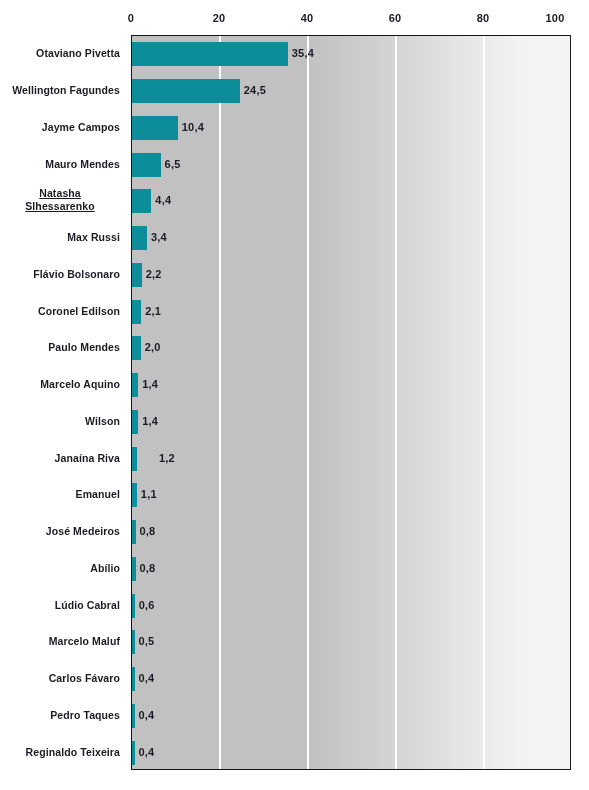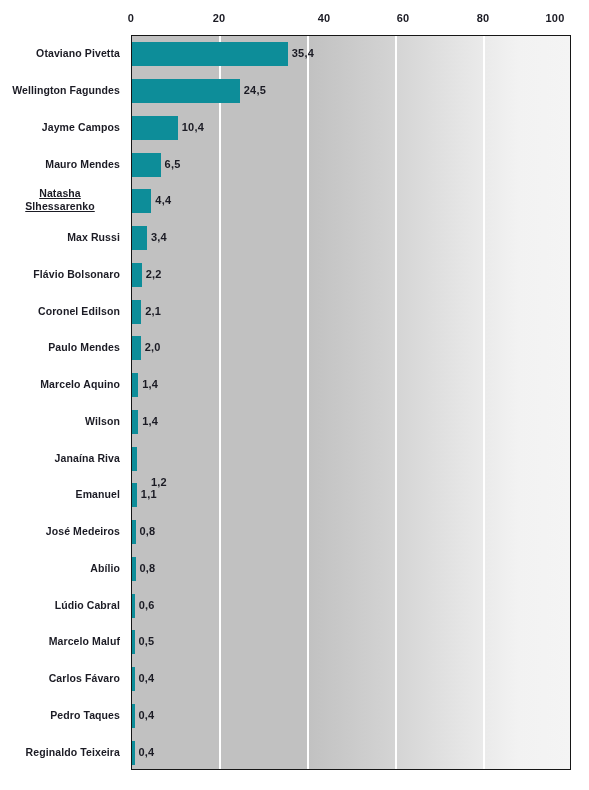--- a/index.html
+++ b/index.html
@@ -169,22 +169,22 @@
   }
 </style>
 </head>
 <body>
 
 <div id="chart-root">
 
   <div id="x-axis">
       <span class="xtick" style="left: 0px;">0</span>
       <span class="xtick" style="left: 88px;">20</span>
-      <span class="xtick" style="left: 176px; margin-left: 17px;">40</span>
-      <span class="xtick" style="left: 272px;">60</span>
+      <span class="xtick" style="left: 176px;">40</span>
+      <span class="xtick" style="left: 264px;">60</span>
       <span class="xtick" style="left: 352px;">80</span>
       <span class="xtick" style="left: 424px;">100</span>
     </div>
 
   <div id="plot-area">
     <div id="grid-layer">
         <div class="gridline" style="left: 87.25px;"></div>
         <div class="gridline" style="left: 175.25px;"></div>
         <div class="gridline" style="left: 263.25px;"></div>
         <div class="gridline" style="left: 351.25px;"></div>
@@ -218,21 +218,21 @@
       <span class="value-label" style="left: 112.8px; top: 55.125px;">24,5</span>
       <span class="value-label" style="left: 50.76px; top: 91.875px;">10,4</span>
       <span class="value-label" style="left: 33.6px; top: 128.625px;">6,5</span>
       <span class="value-label" style="left: 24.36px; top: 165.375px;">4,4</span>
       <span class="value-label" style="left: 19.96px; top: 202.125px;">3,4</span>
       <span class="value-label" style="left: 14.68px; top: 238.875px;">2,2</span>
       <span class="value-label" style="left: 14.24px; top: 275.625px;">2,1</span>
       <span class="value-label" style="left: 13.8px; top: 312.375px;">2,0</span>
       <span class="value-label" style="left: 11.16px; top: 349.125px;">1,4</span>
       <span class="value-label" style="left: 11.16px; top: 385.875px;">1,4</span>
-      <span class="value-label" style="left: 20px; top: 422.625px; margin-top: 24px;">1,2</span>
+      <span class="value-label" style="left: 28px; top: 422.625px;">1,2</span>
       <span class="value-label" style="left: 9.84px; top: 459.375px;">1,1</span>
       <span class="value-label" style="left: 8.52px; top: 496.125px;">0,8</span>
       <span class="value-label" style="left: 8.52px; top: 532.875px;">0,8</span>
       <span class="value-label" style="left: 7.64px; top: 569.625px;">0,6</span>
       <span class="value-label" style="left: 7.5px; top: 606.375px;">0,5</span>
       <span class="value-label" style="left: 7.5px; top: 643.125px;">0,4</span>
       <span class="value-label" style="left: 7.5px; top: 679.875px;">0,4</span>
       <span class="value-label" style="left: 7.5px; top: 716.625px;">0,4</span>
     </div>
 

